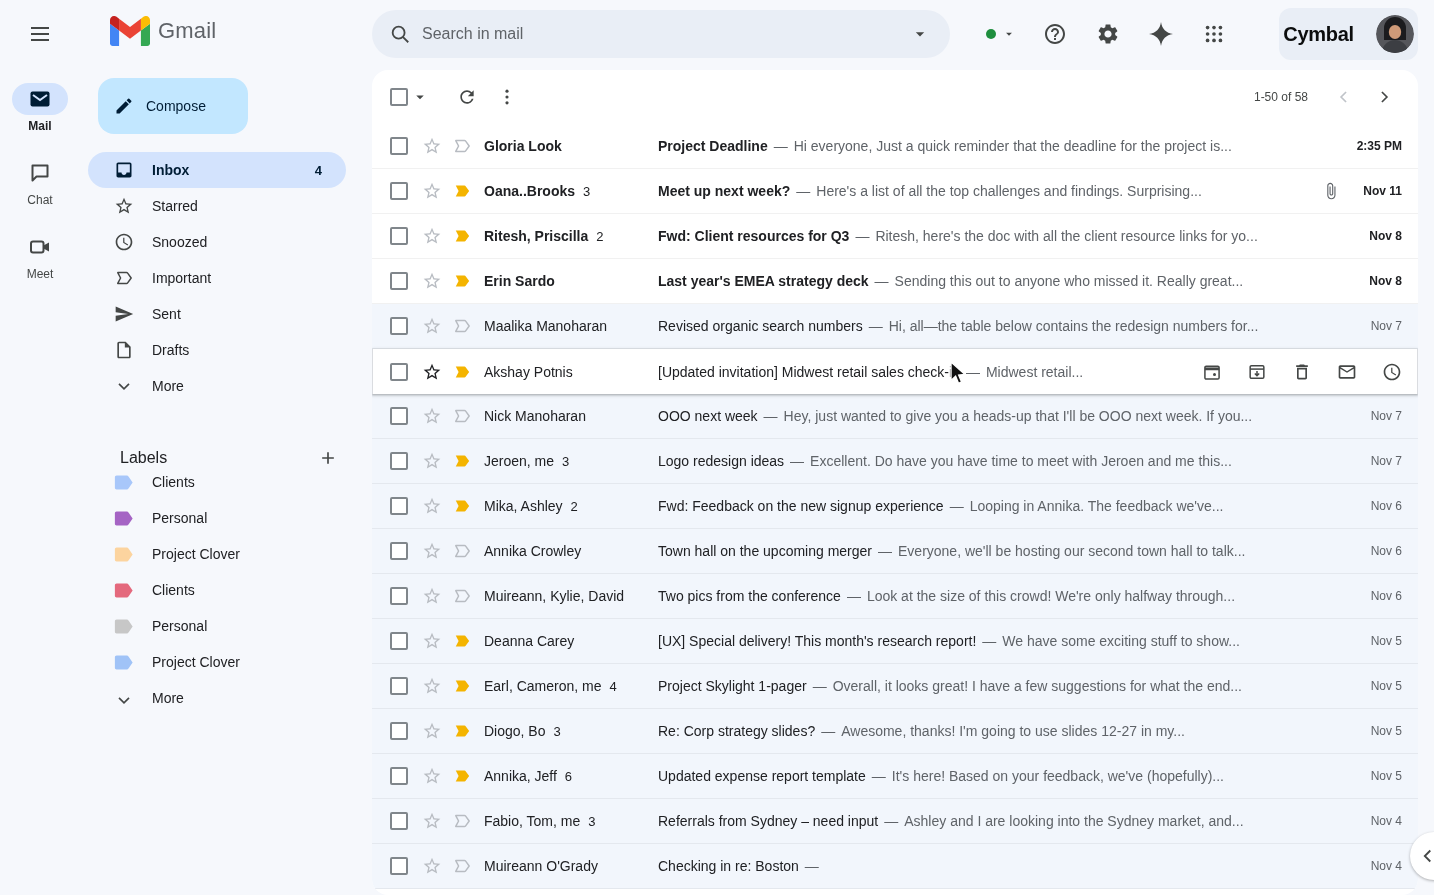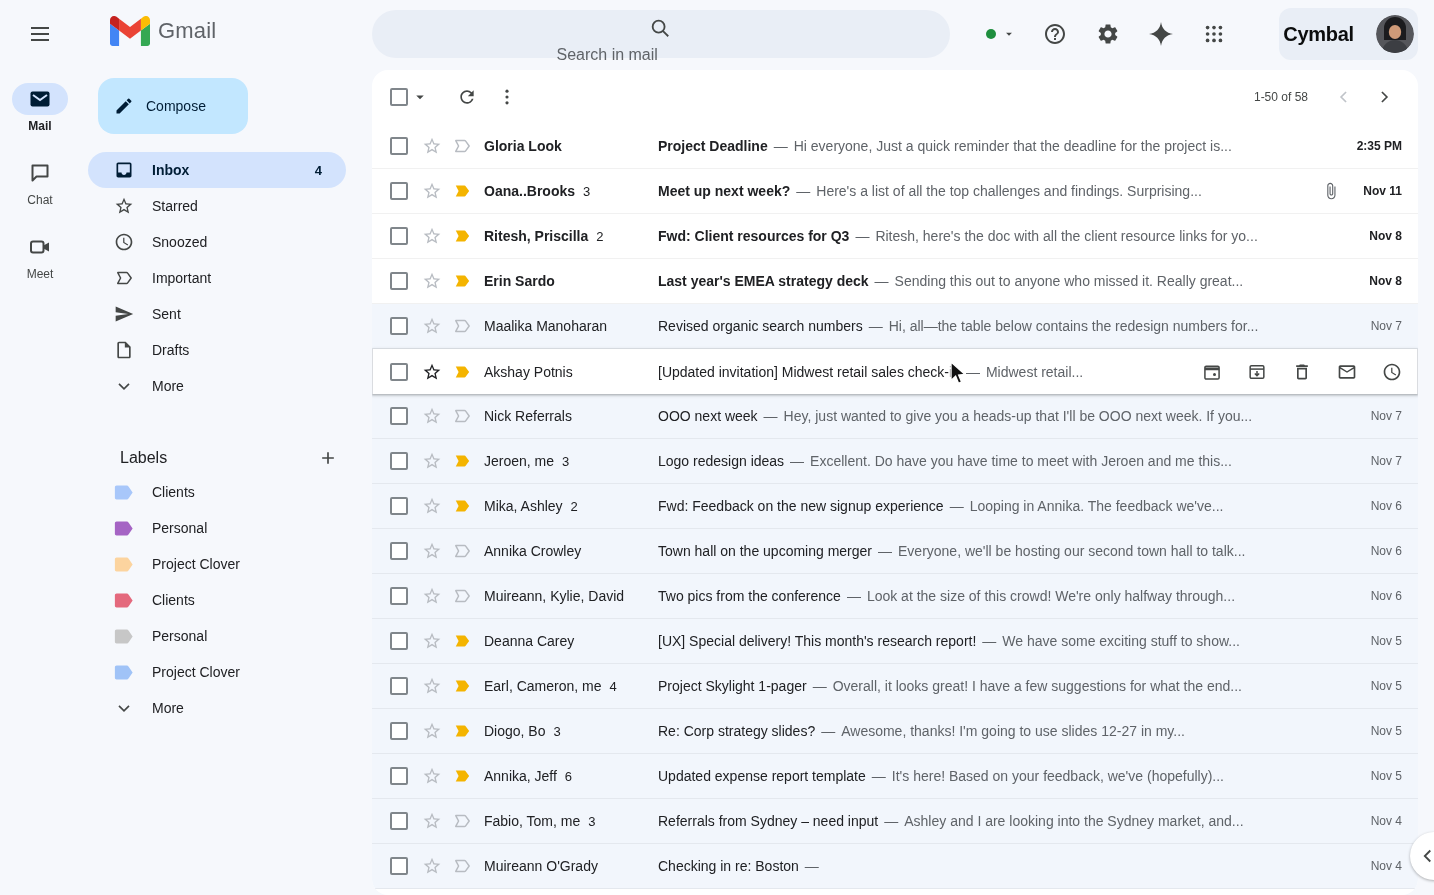--- a/index.html
+++ b/index.html
@@ -22,21 +22,21 @@
   .rail-pill { width:56px; height:32px; border-radius:16px; display:flex; align-items:center; justify-content:center; color:#444746; }
   .rail-item.active .rail-pill { background:#d3e3fd; color:#001d35; }
   .rail-label { margin-top:4px; font-size:12px; color:#444746; }
   .rail-item.active .rail-label { font-weight:700; color:#202124; }
 
   
   .logo { position:absolute; left:110px; top:16px; display:flex; align-items:center; gap:8px; }
   .logo-text { font-size:22px; color:#5f6368; letter-spacing:0.2px; }
 
   
-  .search { position:absolute; left:372px; top:10px; width:578px; height:48px; background:#e9eef6; border-radius:24px; display:flex; align-items:center; padding:0 8px 0 6px;flex-direction:column; }
+  .search { position:absolute; left:372px; top:10px; width:578px; height:48px; background:#e9eef6; border-radius:24px; display:flex; align-items:center; padding:0 8px 0 6px; }
   .search-btn { width:44px; height:44px; display:flex; align-items:center; justify-content:center; border-radius:50%; color:#444746; }
   .search input { flex:1; border:none; outline:none; background:transparent; font-size:16px; color:#202124; font-family:inherit; }
   .search input::placeholder { color:#5f6368; }
 
   
   .status { position:absolute; left:976px; top:10px; height:48px; display:flex; align-items:center; }
   .presence { display:flex; align-items:center; gap:6px; padding:0 10px; height:40px; border-radius:20px; cursor:pointer; }
   .presence-dot { width:10px; height:10px; border-radius:50%; }
   .hdr-btn { width:48px; height:48px; display:flex; align-items:center; justify-content:center; border-radius:50%; color:#444746; margin-left:5px; }
 
@@ -50,21 +50,21 @@
   .nav-item { height:36px; border-radius:18px; display:flex; align-items:center; padding:0 24px 0 26px; font-size:14px; color:#202124; cursor:pointer; }
   .nav-item .nav-icon { width:20px; height:20px; margin-right:18px; color:#444746; display:flex; align-items:center; justify-content:center; }
   .nav-item.active { background:#d3e3fd; font-weight:700; color:#001d35; }
   .nav-item.active .nav-icon { color:#001d35; }
   .nav-count { margin-left:auto; font-size:13px; font-weight:700; }
 
   .labels-head { position:absolute; left:88px; top:440px; width:258px; height:36px; display:flex; align-items:center; padding-left:32px; }
   .labels-title { font-size:16px; color:#202124; }
   .labels-add { margin-left:auto; width:36px; height:36px; display:flex; align-items:center; justify-content:center; border-radius:50%; color:#444746; }
   .label-list { position:absolute; left:88px; top:474px; width:258px; }
-  .label-item { height:36px; border-radius:18px; display:flex; align-items:center; padding:0 24px 0 26px; font-size:14px; color:#202124; cursor:pointer; }
+  .label-item { height:36px; border-radius:18px; display:flex; align-items:flex-start; padding:0 24px 0 26px; font-size:14px; color:#202124; cursor:pointer; }
   .label-item .tag { width:21px; height:16px; margin-right:17px; display:flex; align-items:center; }
   .label-item .nav-icon { width:20px; height:20px; margin-right:18px; color:#444746; }
 
   
   .card { position:absolute; left:372px; top:70px; width:1046px; height:825px; background:#fff; border-radius:16px; overflow:hidden; }
   .list-toolbar { height:54px; display:flex; align-items:center; padding:0 16px 0 18px; }
   .cb { width:18px; height:18px; border:2px solid #80868b; border-radius:2px; background:#fff; cursor:pointer; flex:none; }
   .cb-caret { margin-left:3px; color:#444746; cursor:pointer; }
   .tool-btn { width:40px; height:40px; display:flex; align-items:center; justify-content:center; border-radius:50%; color:#444746; }
   .list-toolbar .tool-btn.refresh { margin-left:18px; }
@@ -588,21 +588,21 @@
     <span class="row-ico star">
           <svg width="20" height="20" viewBox="0 0 24 24" style="color:currentColor">
             <path fill="currentColor" d="M22 9.24l-7.19-.62L12 2 9.19 8.63 2 9.24l5.46 4.73L5.82 21 12 17.27 18.18 21l-1.63-7.03L22 9.24zM12 15.4l-3.76 2.27 1-4.28-3.32-2.88 4.38-.38L12 6.1l1.71 4.04 4.38.38-3.32 2.88 1 4.28L12 15.4z"></path>
           </svg>
         </span>
     <span class="row-ico marker">
           <svg width="20" height="20" viewBox="0 0 24 24" style="color:currentColor">
             <path d="M15 18.5H4.5l3.4-6.5-3.4-6.5H15c.55 0 1.06.26 1.38.71L20.6 12l-4.22 5.79c-.32.45-.83.71-1.38.71z" fill="none" stroke="currentColor" stroke-width="1.8" stroke-linejoin="round"></path>
           </svg>
         </span>
-    <span class="sender"><span>Nick Referrals</span></span>
+    <span class="sender"><span>Nick Manoharan</span></span>
     <span class="subj-wrap">
       <span class="subject">OOO next week</span>
       <span class="sep">—</span>
       <span class="snippet">Hey, just wanted to give you a heads-up that I'll be OOO next week. If you...</span>
     </span>
 
        <span class="date">Nov 7</span>
   </div>
   <div class="row read ">
     <span class="cb"></span>

